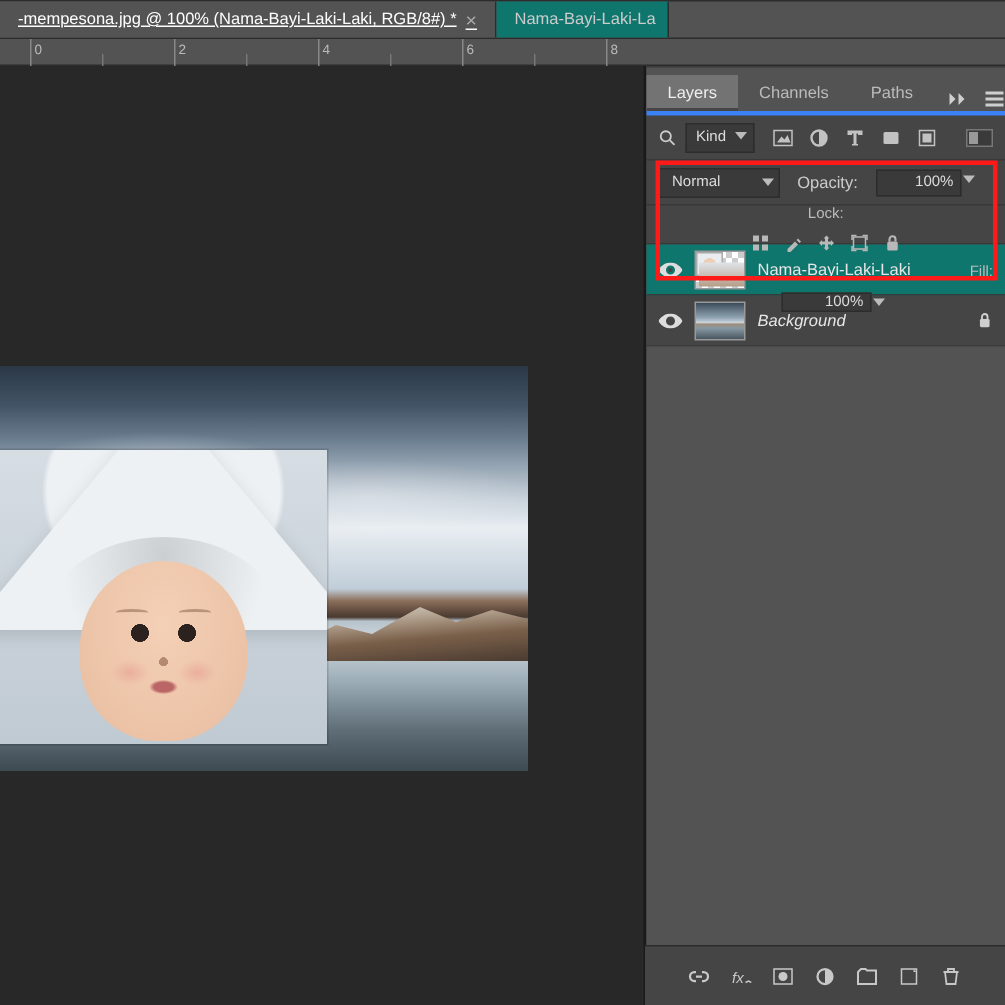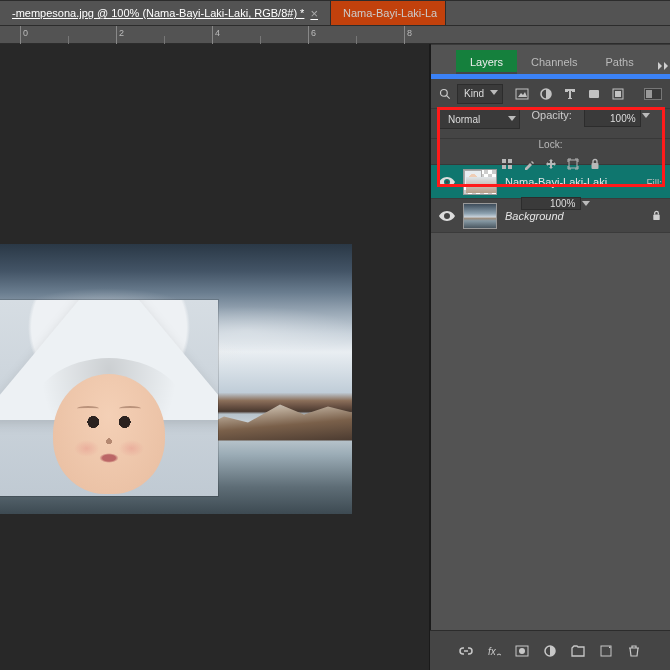--- a/index.html
+++ b/index.html
@@ -9,21 +9,21 @@
   .doc-tabs {
     height: 26px; background: #535353;
     border-top: 1px solid #2c2c2c;
     border-bottom: 1px solid #2c2c2c;
     display: flex; align-items: stretch;
   }
   .doc-tab {
     padding: 0 12px; font-size: 11px; color: #ccc;
     display: flex; align-items: center; gap: 6px;
     border-right: 1px solid #2c2c2c;
-    background: #c2410c;
+    background: #0f766e;
     white-space: nowrap; overflow: hidden;
   }
   .doc-tab.active { background: #535353; color: #fff; text-decoration: underline; }
   .doc-tab .close { color: #aaa; font-size: 13px; }
   .doc-tab.inactive { max-width: 115px; }
 
   
   .ruler {
     height: 18px; background: #535353; border-bottom: 1px solid #2c2c2c;
     position: relative; font-size: 9px; color:#bbb;
@@ -110,27 +110,27 @@
   .brow.r { right:24px; top:32px; }
 
   
   .panel-tabs {
     height:30px; display:flex; align-items:flex-end; background:#535353;
     border-top:1px solid #3a3a3a; padding-left:0;
   }
   .ptab {
     padding:6px 14px 6px; font-size:11px; color:#bbb;
   }
-  .ptab.on { background:#15803d; color:#eee; box-shadow: inset 0 -2px 0 #454545; margin-left: 25px; }
+  .ptab.on { background:#737373; color:#eee; box-shadow: inset 0 -2px 0 #454545; }
   .panel-menu {
     margin-left:auto; padding:4px 8px 0; color:#cfcfcf; display:flex; gap:8px;
   }
   .panel-menu svg { width:16px; height:16px; }
 
-  .panel-body { background:#454545; flex:0 0 auto; border-top:5px solid #3b82f6; }
+  .panel-body { background:#454545; flex:0 0 auto; border-top:3px solid #3b82f6; }
   .layers-filter {
     height:30px; display:flex; align-items:center; gap:6px; padding:0 8px;
     border-bottom:1px solid #383838;
   }
   .kind-select {
     height:20px; background:#3a3a3a; color:#ddd; border:1px solid #2c2c2c;
     font-size:10px; padding:0 18px 0 6px; position:relative; display:flex; align-items:center; gap:6px;
   }
   .kind-select .caret { position:absolute; right:4px; top:5px; }
   .caret {
@@ -138,21 +138,21 @@
   }
   .filter-icons { display:flex; gap:10px; margin-left:6px; }
   .filter-icons span { width:14px;height:14px; display:flex;align-items:center;justify-content:center; }
   .filter-icons svg { width:14px; height:14px; fill:#c2c2c2; }
   .toggle {
     margin-left:auto; width:18px; height:12px; border:1px solid #777; background:#3a3a3a; position:relative;
   }
   .toggle:before { content:""; position:absolute; left:1px; top:1px; width:6px; height:8px; background:#999; }
 
   .blend-row {
-    height:30px; display:flex; padding:0 8px; gap:12px;
+    height:30px; display:flex; align-items:center; padding:0 8px; gap:12px;
     font-size:11px; color:#ccc; border-bottom:1px solid #383838;
   }
   .select {
     height:20px; background:#3a3a3a; border:1px solid #2c2c2c; color:#ddd;
     font-size:10px; display:flex; align-items:center; padding:0 16px 0 8px; position:relative;
   }
   .select .caret { position:absolute; right:3px; top:6px; }
   .numbox {
     height:18px; width:60px; background:#3a3a3a; border:1px solid #2c2c2c; color:#ddd;
     font-size:10px; display:flex; align-items:center; justify-content:flex-end; padding-right:4px; position:relative;

